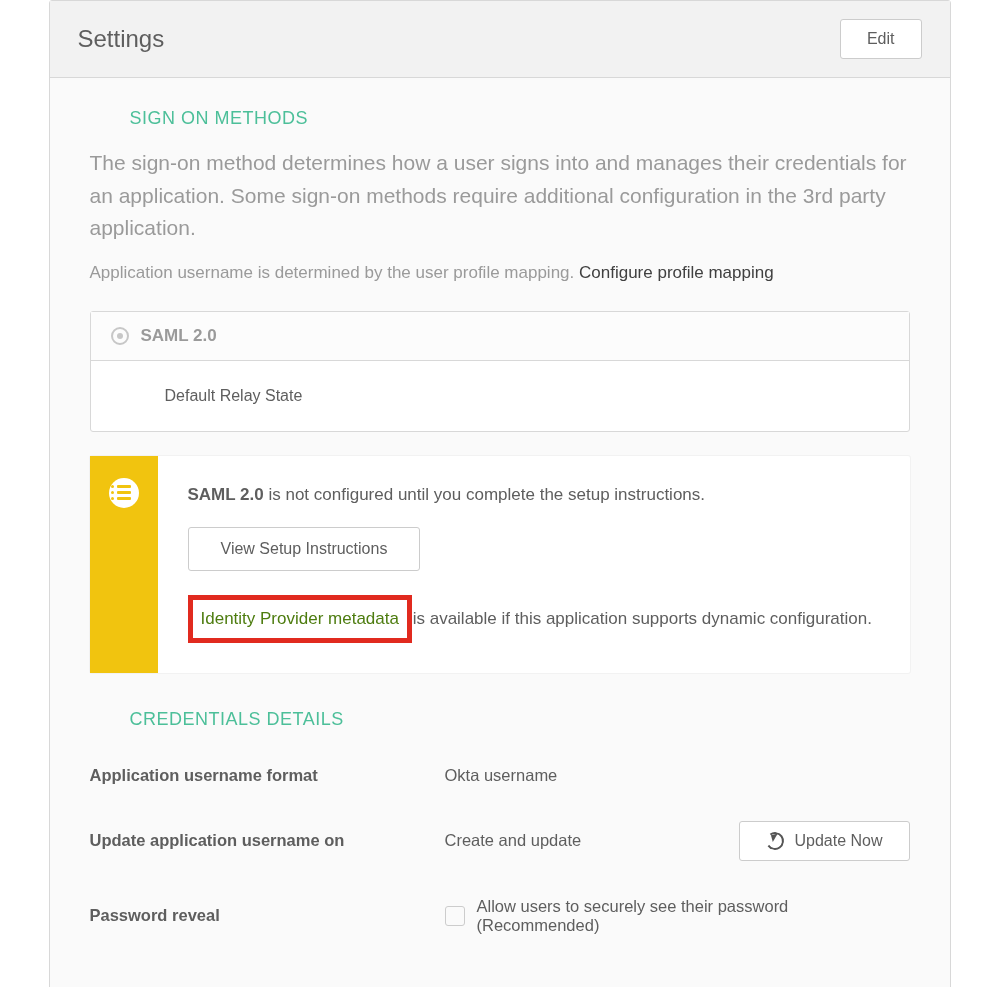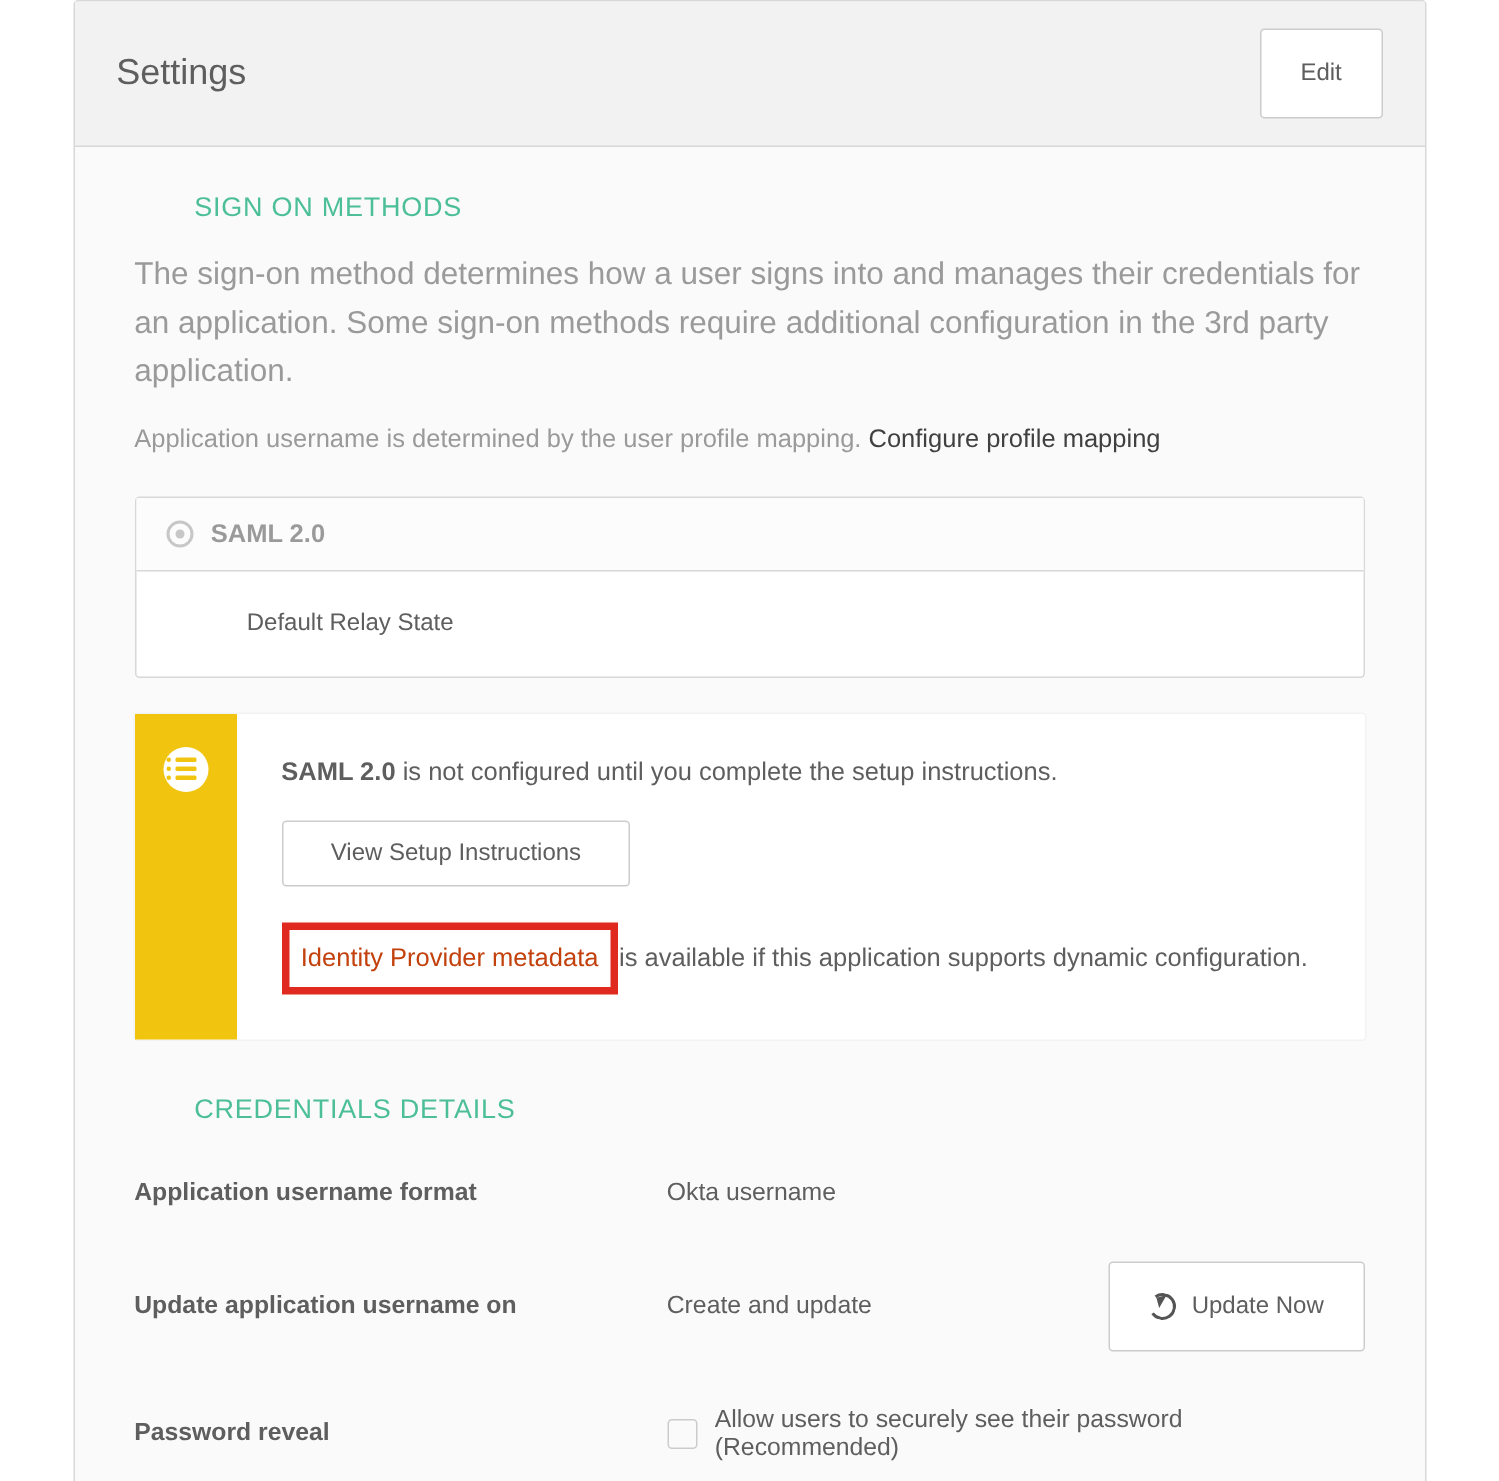--- a/index.html
+++ b/index.html
@@ -27,21 +27,21 @@
   }
   .panel-title {
     font-size: 24px;
     color: #5e5e5e;
     font-weight: 400;
   }
   .btn {
     background: #fff;
     border: 1px solid #ccc;
     border-radius: 3px;
-    padding: 20px 26px;
+    padding: 10px 26px;
     font-size: 16px;
     color: #5e5e5e;
     cursor: pointer;
     display: inline-flex;
     align-items: center;
     gap: 10px;
   }
   .panel-body {
     padding: 30px 40px 40px 40px;
   }
@@ -148,21 +148,21 @@
     border: 1px solid #ccc;
     border-radius: 3px;
     padding: 12px 32px;
     font-size: 16px;
     color: #5e5e5e;
     cursor: pointer;
     margin-bottom: 24px;
   }
   .idp-line { line-height: 1.5; position: relative; }
   .idp-link {
-    color: #c2410c;
+    color: #4d7c0f;
     cursor: pointer;
     border: 5px solid #e12a1f;
     padding: 6px 8px;
     display: inline-block;
     margin-right: -4px;
   }
   .cred-row {
     display: flex;
     align-items: center;
     padding: 18px 0;

